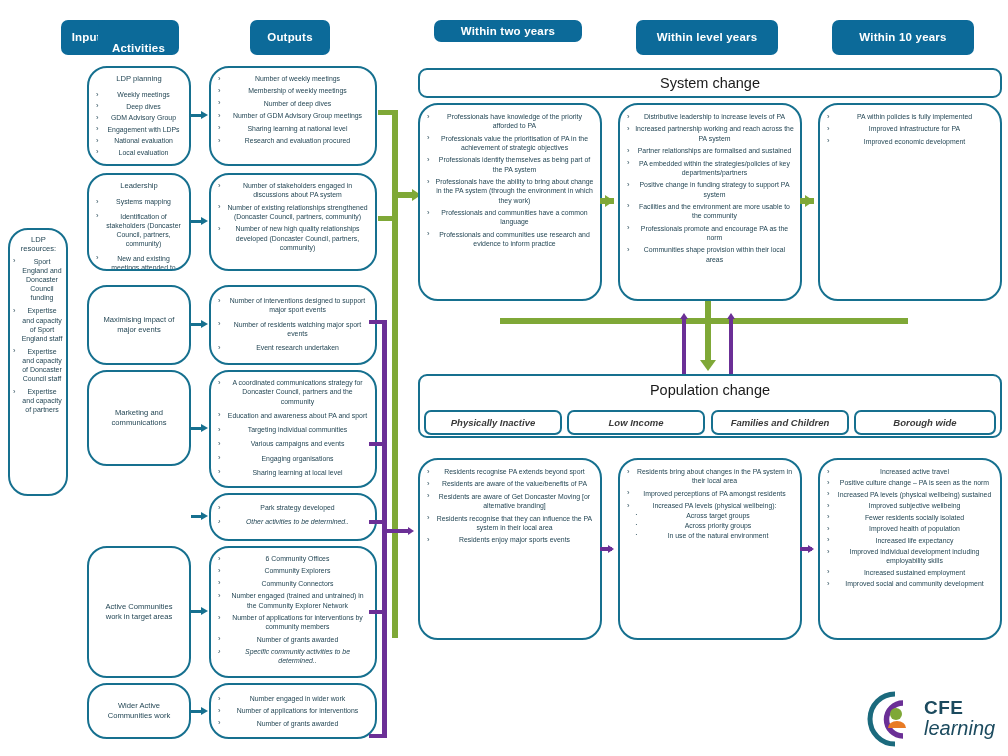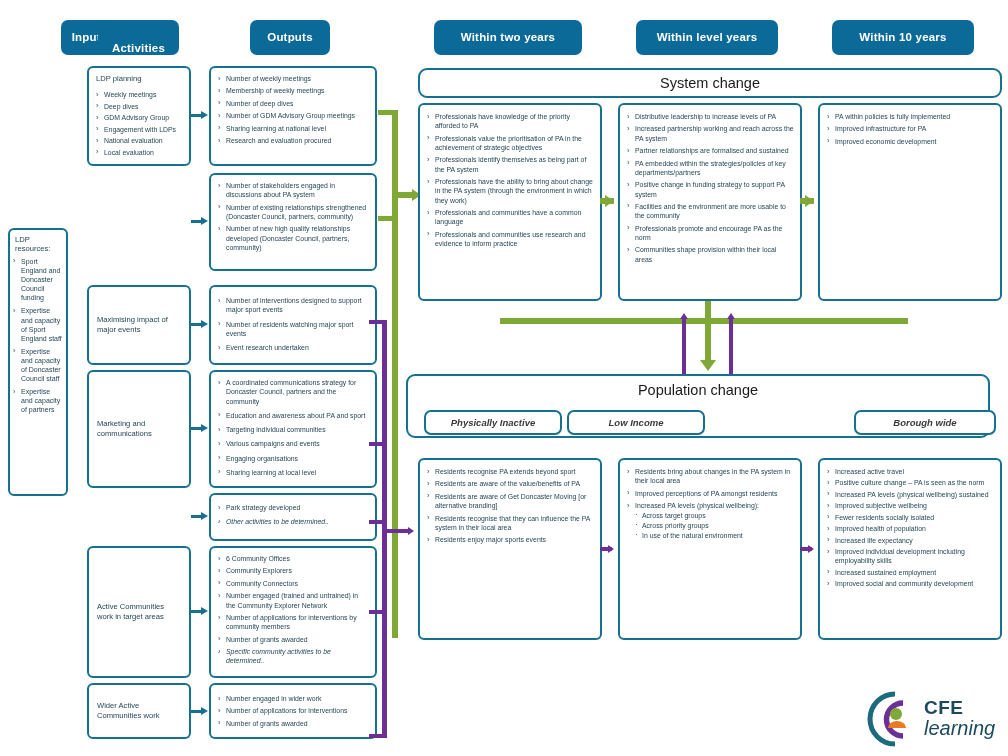--- a/index.html
+++ b/index.html
@@ -14,22 +14,23 @@
   .pill{
     position:absolute;background:#0c6a99;color:#ffffff;
     border-radius:7px;font-weight:bold;font-size:11.5px;
     display:flex;align-items:center;justify-content:center;
     letter-spacing:.2px;text-align:center;line-height:1.1;
   }
 
   
   .box{
     position:absolute;background:#ffffff;
-    border:2.2px solid #16708f;border-radius:6px;
+    border:2.2px solid #16708f;border-radius:20px;
     box-sizing:border-box;
+    text-align:center;
   }
 
   .boxhead{
     font-size:7.6px;color:#1b3f4e;padding:6px 7px 2px 7px;line-height:1.25;
   }
   .actlabel{
     position:absolute;left:0;right:0;top:50%;transform:translateY(-50%);
     font-size:7.6px;color:#1b3f4e;padding:0 8px;line-height:1.35;
     box-sizing:border-box;
   }
@@ -95,21 +96,21 @@
 
   <div class="pill" style="left:13px;top:20px;width:57px;height:35px;margin-left:48px;">
     <span>Inputs</span>
   </div>
   <div class="pill" style="left:98px;top:20px;width:81px;height:35px;align-items:flex-end;">
     <span>Activities</span>
   </div>
   <div class="pill" style="left:250px;top:20px;width:80px;height:35px;">
     <span>Outputs</span>
   </div>
-  <div class="pill" style="left:434px;top:20px;width:148px;height:35px;">
+  <div class="pill" style="left:434px;top:20px;width:148px;height:22px;">
     <span>Within two years</span>
   </div>
   <div class="pill" style="left:636px;top:20px;width:142px;height:35px;">
     <span>Within level years</span>
   </div>
   <div class="pill" style="left:832px;top:20px;width:142px;height:35px;">
     <span>Within 10 years</span>
   </div>
 
   <div class="box" style="left:8px;top:228px;width:60px;height:268px;">
@@ -127,26 +128,34 @@
     <ul class="bl tight">
       <li>Weekly meetings</li>
       <li>Deep dives</li>
       <li>GDM Advisory Group</li>
       <li>Engagement with LDPs</li>
       <li>National evaluation</li>
       <li>Local evaluation</li>
     </ul>
   </div>
 
+  <div class="box" style="left:87px;top:173px;width:104px;height:98px;overflow:hidden;">
+    <div class="boxhead">Leadership</div>
+    <ul class="bl loose">
+      <li>Systems mapping</li>
+      <li>Identification of stakeholders (Doncaster Council, partners, community)</li>
+      <li>New and existing meetings attended to discuss PA system</li>
+    </ul>
+  </div>
 
   <div class="box" style="left:87px;top:285px;width:104px;height:80px;">
     <div class="actlabel">Maximising impact of major events</div>
   </div>
 
-  <div class="box" style="left:87px;top:370px;width:104px;height:118px;">
+  <div class="box" style="left:87px;top:370px;width:104px;height:96px;">
     <div class="actlabel">Marketing and communications</div>
   </div>
 
 
   <div class="box" style="left:87px;top:683px;width:104px;height:56px;">
     <div class="actlabel">Wider Active Communities work</div>
   </div>
 
   <div class="box" style="left:87px;top:546px;width:104px;height:132px;">
     <div class="actlabel">Active Communities work in target areas</div>
@@ -296,29 +305,32 @@
 
   <div class="ln gl" style="left:500px;top:318px;width:408px;height:6px;"></div>
   <div class="ln gl" style="left:705px;top:301px;width:6px;height:62px;"></div>
   <div class="arw gd" style="left:700px;top:360px;"></div>
 
   <div class="ln pl" style="left:682px;top:318px;width:4px;height:62px;"></div>
   <div class="arw pu" style="left:680px;top:313px;"></div>
   <div class="ln pl" style="left:729px;top:318px;width:4px;height:62px;"></div>
   <div class="arw pu" style="left:727px;top:313px;"></div>
 
-  <div class="banner" style="left:406px;top:374px;width:584px;height:64px;align-items:flex-start;padding-top:6px;">
+  <div class="banner" style="left:418px;top:374px;width:584px;height:64px;align-items:flex-start;padding-top:6px;">
     <span>Population change</span>
   </div>
 
   <div class="segbox" style="left:424px;top:410px;width:138px;height:25px;">
     <span>Physically Inactive</span>
   </div>
   <div class="segbox" style="left:567px;top:410px;width:138px;height:25px;">
     <span>Low Income</span>
+  </div>
+  <div class="segbox" style="left:711px;top:410px;width:138px;height:25px;">
+    <span>Families and Children</span>
   </div>
   <div class="segbox" style="left:854px;top:410px;width:142px;height:25px;">
     <span>Borough wide</span>
   </div>
 
   <div class="box" style="left:418px;top:458px;width:184px;height:182px;">
     <ul class="bl" style="padding-top:7px;">
       <li>Residents recognise PA extends beyond sport</li>
       <li>Residents are aware of the value/benefits of PA</li>
       <li>Residents are aware of Get Doncaster Moving [or alternative branding]</li>

